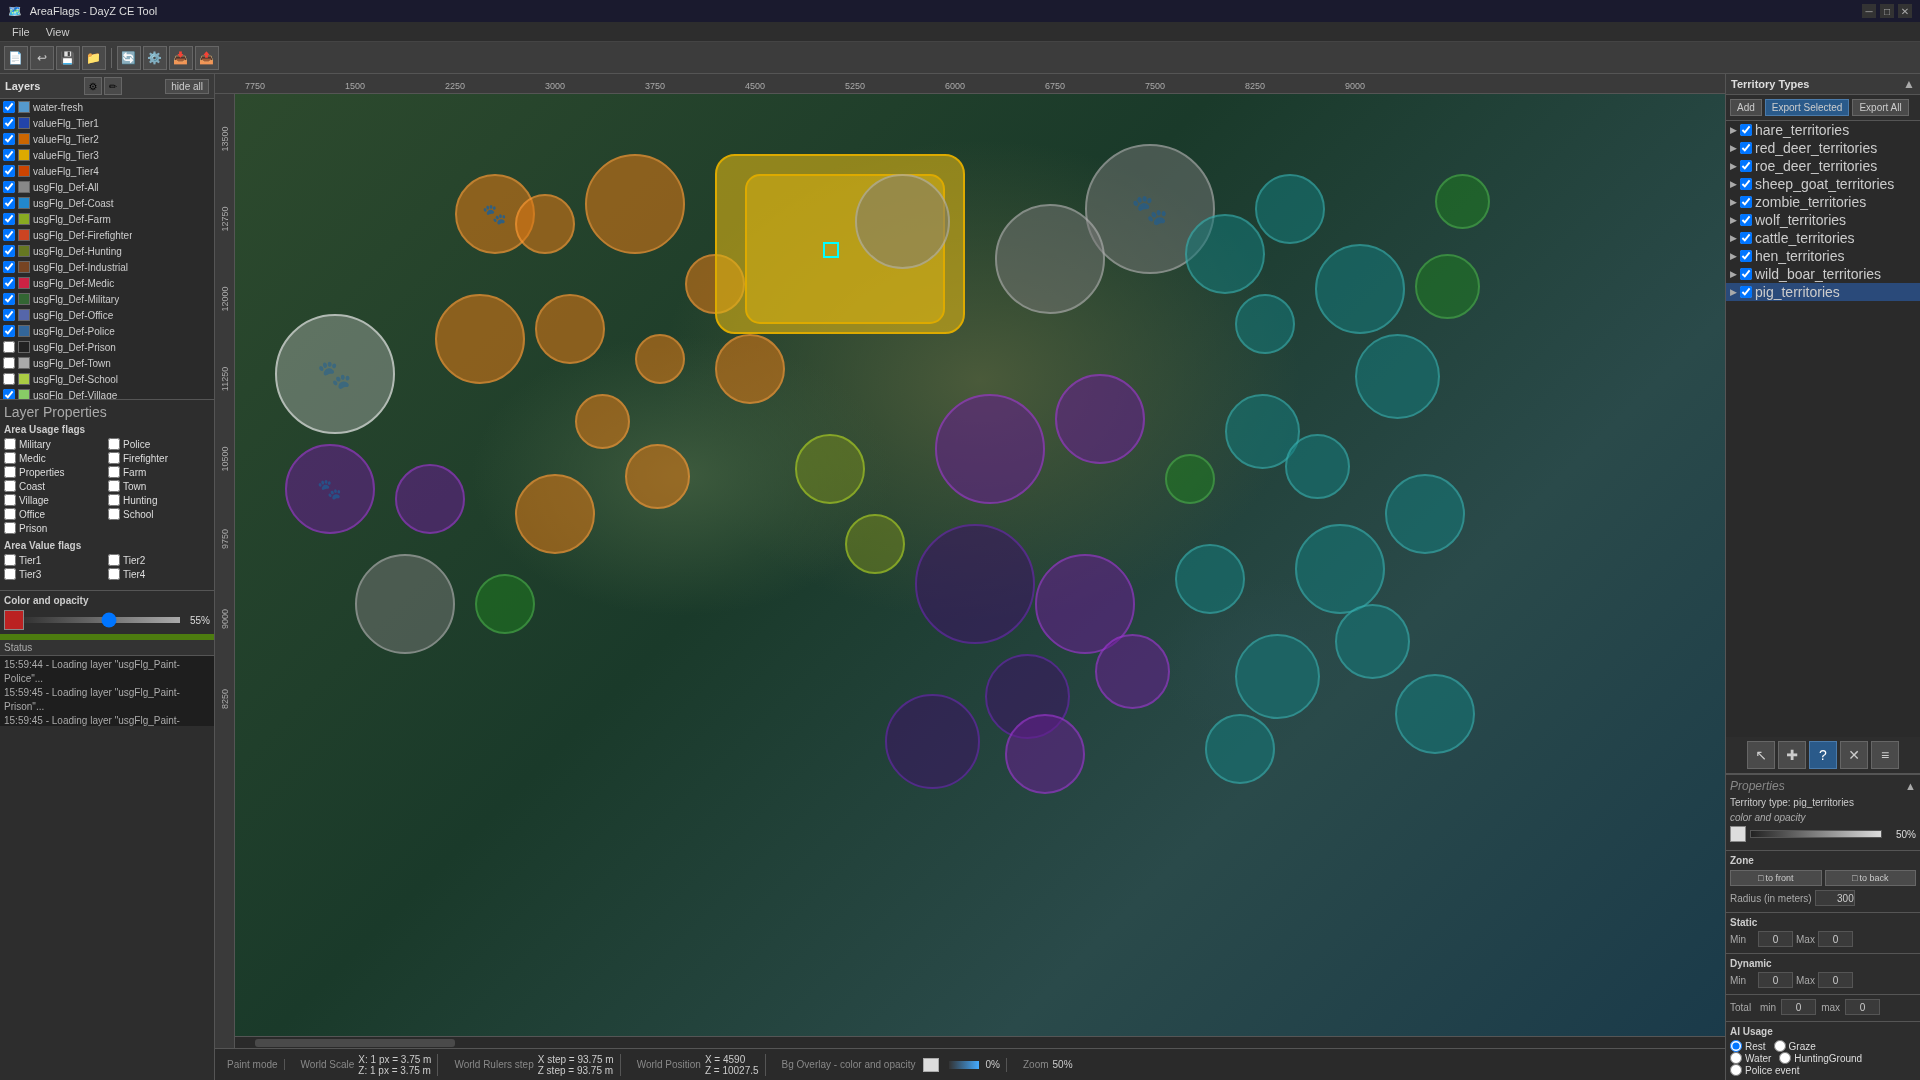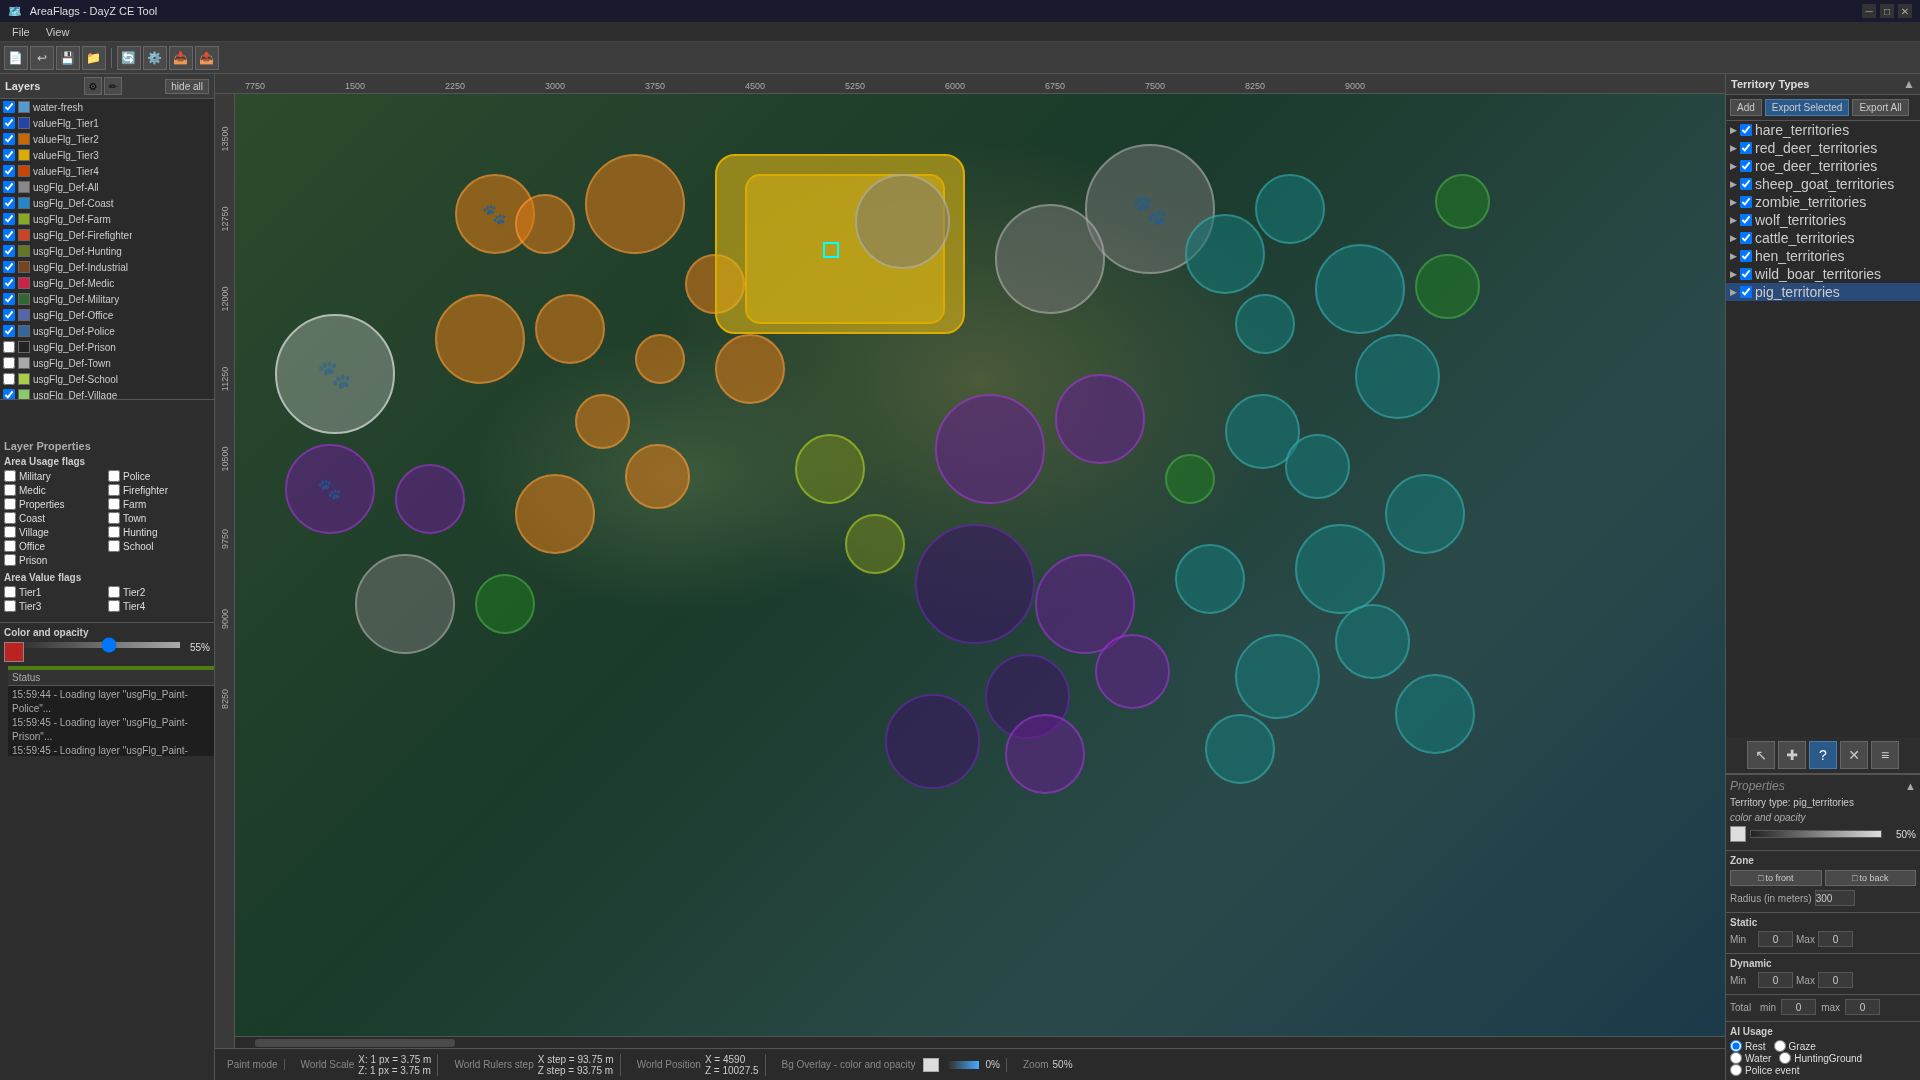--- a/index.html
+++ b/index.html
@@ -38,37 +38,37 @@
     #layers-list::-webkit-scrollbar { width: 8px; }
     #layers-list::-webkit-scrollbar-track { background: #2a2a2a; }
     #layers-list::-webkit-scrollbar-thumb { background: #555; }
     .layer-item { display: flex; align-items: center; padding: 1px 3px; height: 16px; cursor: pointer; }
     .layer-checkbox { width: 12px; height: 12px; margin-right: 3px; flex-shrink: 0; }
     .layer-color { width: 12px; height: 12px; margin-right: 3px; flex-shrink: 0; border: 1px solid #666; }
     .layer-name { font-size: 10px; color: #ccc; white-space: nowrap; overflow: hidden; text-overflow: ellipsis; }
 
     
     #area-properties { padding: 4px; border-top: 1px solid #555; background: #2d2d2d; }
-    #area-properties-title { font-weight: bold; font-size: 11px; margin-bottom: 4px; color: #aaa; margin-top: 36px; }
+    #area-properties-title { font-weight: normal; font-size: 14px; margin-bottom: 4px; color: #aaa; }
     .area-usage-title { font-size: 10px; font-weight: bold; margin-bottom: 3px; color: #ccc; }
     .checkbox-grid { display: grid; grid-template-columns: 1fr 1fr; gap: 2px; margin-bottom: 6px; }
     .checkbox-item { display: flex; align-items: center; gap: 3px; font-size: 10px; }
     .checkbox-item input { width: 12px; height: 12px; }
     .area-value-title { font-size: 10px; font-weight: bold; margin-bottom: 3px; color: #ccc; }
 
     
     #color-opacity { padding: 4px; border-top: 1px solid #555; background: #2d2d2d; }
     #color-opacity-title { font-weight: bold; font-size: 10px; margin-bottom: 4px; color: #ccc; }
-    .color-row { display: flex; }
+    .color-row { display: flex; align-items: center; }
     .color-swatch { width: 20px; height: 20px; border: 1px solid #888; cursor: pointer; }
     .opacity-slider { flex: 1; height: 6px; -webkit-appearance: none; background: linear-gradient(to right, #333, #aaa); outline: none; }
     .opacity-value { font-size: 10px; width: 30px; text-align: right; }
 
     
-    #status-area { background: #1e1e1e; border-top: 4px solid #4d7c0f; margin-left: 8px; }
+    #status-area { background: #1e1e1e; border-top: 6px solid #4d7c0f; }
     #status-title { font-size: 10px; padding: 2px 4px; background: #333; border-bottom: 1px solid #555; color: #aaa; }
     #status-log { height: 70px; overflow-y: auto; padding: 2px 4px; }
     .status-line { font-size: 10px; color: #aaa; line-height: 14px; }
 
     
     #map-container { flex: 1; display: flex; flex-direction: column; overflow: hidden; position: relative; background: #1a1a1a; }
     #map-ruler-top { height: 20px; background: #3a3a3a; border-bottom: 1px solid #555; display: flex; align-items: flex-end; padding-bottom: 2px; position: relative; }
     .ruler-label { position: absolute; font-size: 9px; color: #aaa; }
     #map-ruler-left { width: 20px; background: #3a3a3a; border-right: 1px solid #555; position: relative; flex-shrink: 0; }
     .ruler-label-left { position: absolute; font-size: 9px; color: #aaa; transform: translateX(-50%) rotate(-90deg); transform-origin: center; left: 50%; white-space: nowrap; }
@@ -129,21 +129,21 @@
     
     #tool-buttons-row { display: flex; gap: 3px; padding: 4px; border-bottom: 1px solid #555; justify-content: center; }
     .tool-btn { width: 28px; height: 28px; background: #4a4a4a; border: 1px solid #666; cursor: pointer; display: flex; align-items: center; justify-content: center; font-size: 14px; color: #ccc; }
 
     
     .zone-section { padding: 4px; border-top: 1px solid #555; }
     .zone-title { font-size: 10px; font-weight: bold; color: #ccc; margin-bottom: 4px; }
     .zone-buttons { display: flex; gap: 3px; margin-bottom: 4px; }
     .zone-btn { flex: 1; padding: 2px 4px; background: #4a4a4a; border: 1px solid #666; font-size: 9px; color: #ccc; cursor: pointer; text-align: center; display: flex; align-items: center; gap: 2px; justify-content: center; }
     .zone-row { display: flex; align-items: center; gap: 3px; margin-bottom: 2px; font-size: 10px; color: #aaa; }
-    .zone-input { width: 40px; height: 16px; background: #3a3a3a; border: 1px solid #555; color: #ccc; font-size: 10px; text-align: left; }
+    .zone-input { width: 40px; height: 16px; background: #3a3a3a; border: 1px solid #555; color: #ccc; font-size: 10px; text-align: right; padding-left: 12px; }
 
     
     .stat-section { padding: 4px; border-top: 1px solid #555; }
     .stat-title { font-size: 10px; font-weight: bold; color: #ccc; margin-bottom: 3px; }
     .stat-row { display: flex; align-items: center; gap: 3px; margin-bottom: 2px; font-size: 10px; }
     .stat-label { color: #aaa; width: 25px; }
     .stat-input { width: 35px; height: 16px; background: #3a3a3a; border: 1px solid #555; color: #ccc; font-size: 10px; text-align: center; }
     .stat-max-label { color: #aaa; }
 
     .ai-section { padding: 4px; border-top: 1px solid #555; }

